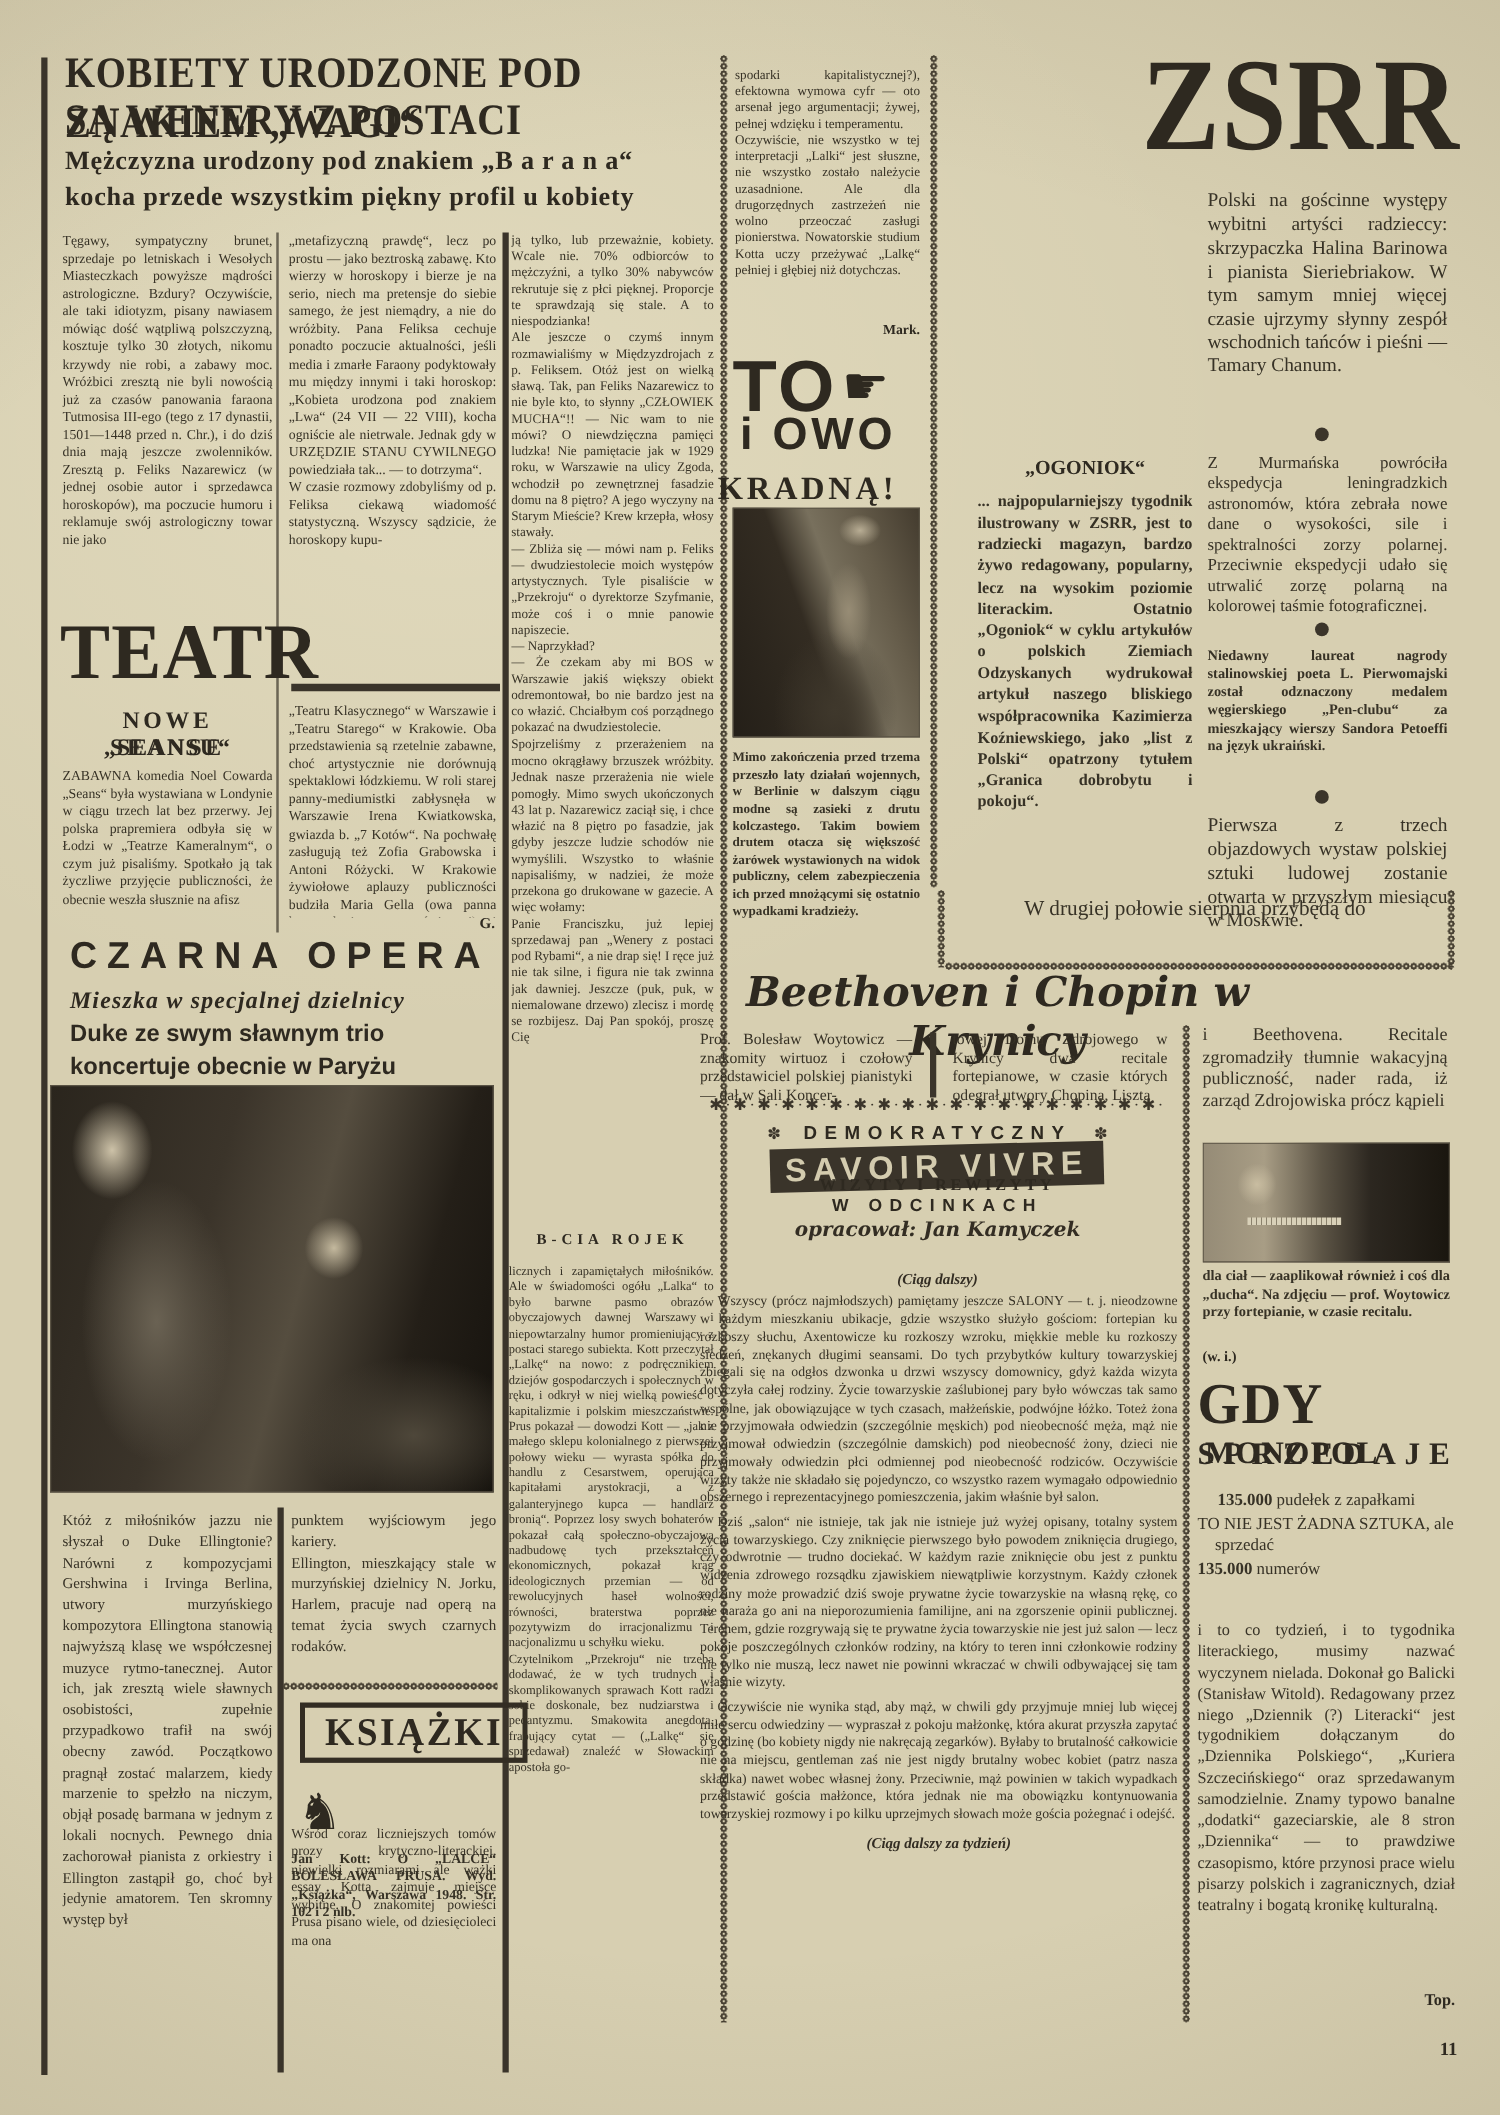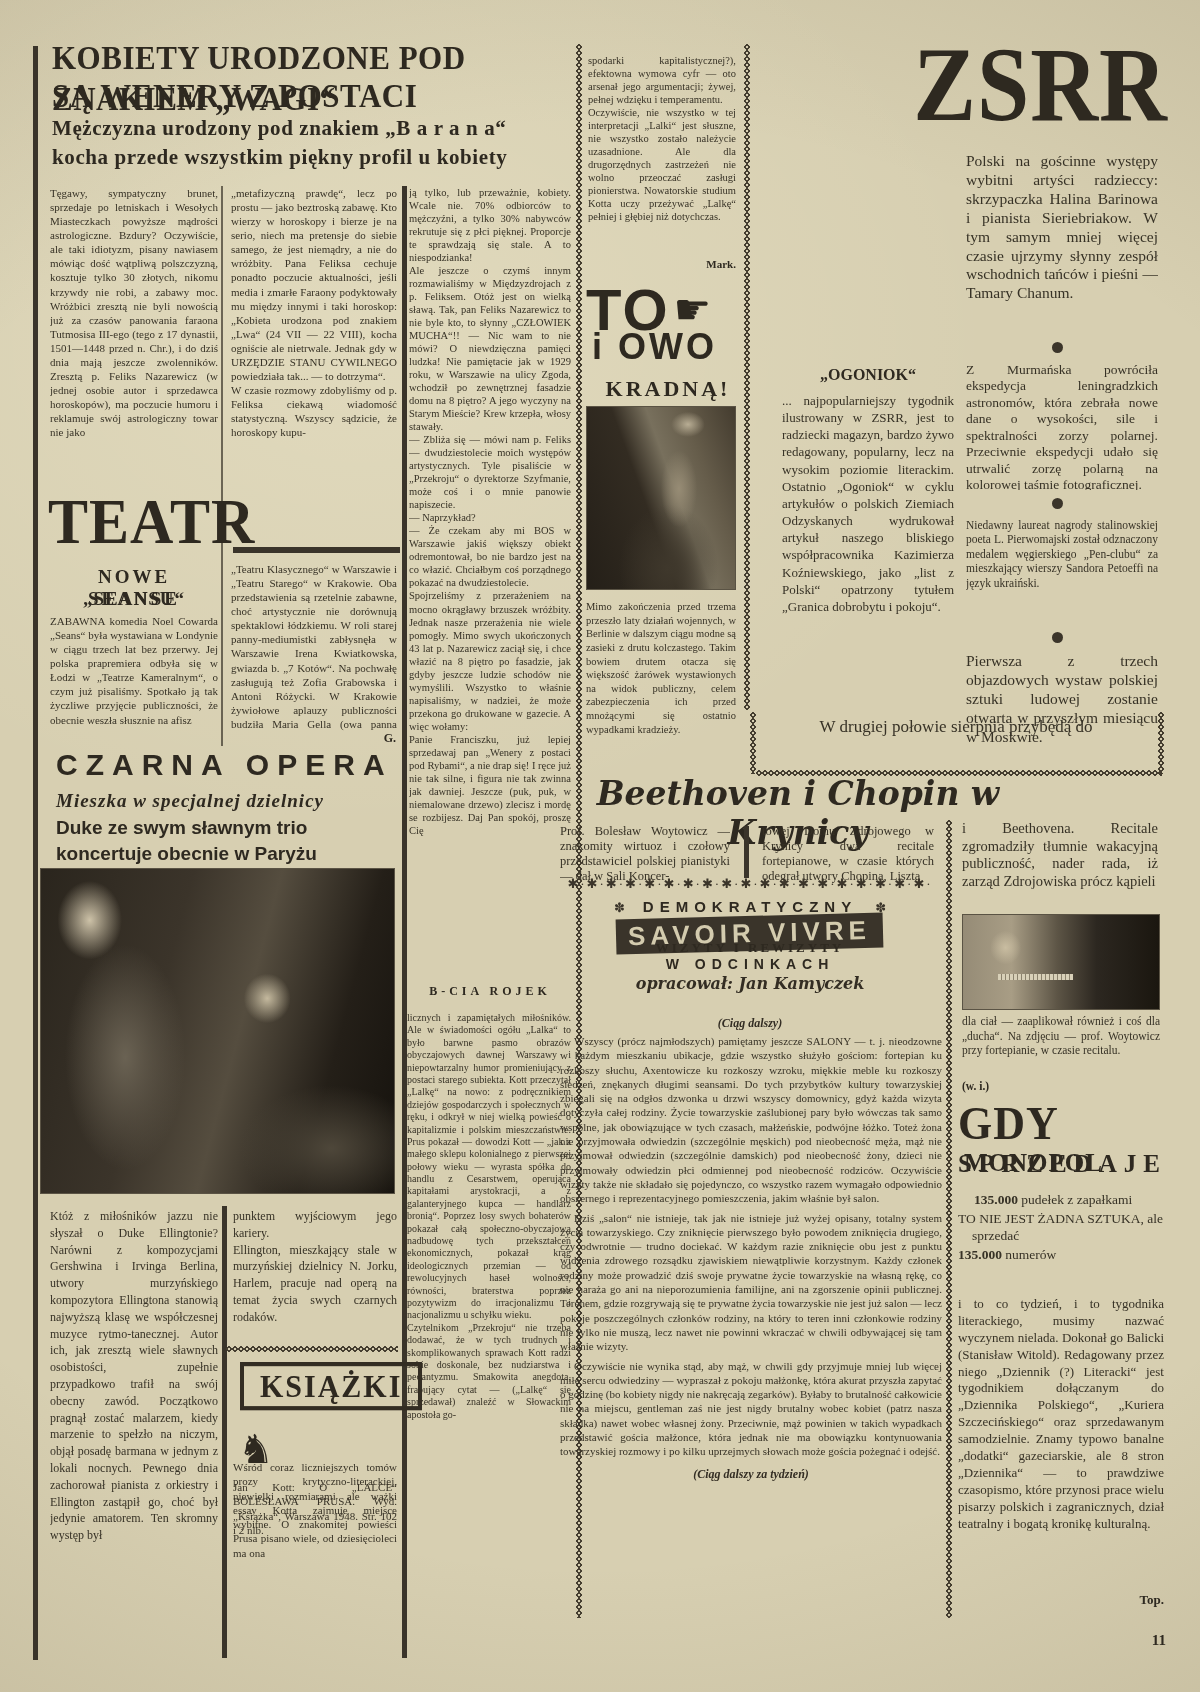--- a/index.html
+++ b/index.html
@@ -6,21 +6,21 @@
   #page{position:relative;width:1200px;height:1692px;margin:0 auto;
     background:
       radial-gradient(ellipse 900px 700px at 30% 20%, rgba(255,250,225,.25), rgba(0,0,0,0) 70%),
       radial-gradient(ellipse 1400px 1200px at 50% 50%, rgba(0,0,0,0) 60%, rgba(90,75,45,.18) 100%),
       #d7cfb1;
     font-family:"Liberation Serif",serif;color:#332d23;overflow:hidden;}
   .abs{position:absolute;}
   .body{font:10.5px/1.25 "Liberation Serif",serif;text-align:justify;color:#37permite3226;
     white-space:pre-line;overflow:hidden;}
   .body, .bodyb{font-family:"Liberation Serif",serif;text-align:justify;color:#373226;white-space:pre-line;overflow:hidden;}
-  .bodyb{font-weight:normal;}
+  .bodyb{font-weight:bold;}
   .rule{background:#3a342a;}
   .wavy{background-image:radial-gradient(circle at 50% 50%, rgba(0,0,0,0) 0 1.1px, #453e30 1.2px 2.6px, rgba(0,0,0,0) 2.8px);
     background-size:6px 6px;}
   .photo{box-shadow:0 0 0 1px #5a5344 inset;}
   .dot{width:11px;height:11px;border-radius:50%;background:#3b352a;}
   .hl{font-family:"Liberation Serif",serif;font-weight:bold;color:#2e2920;}
   .sans{font-family:"Liberation Sans",sans-serif;}
   .ctr{text-align:center;}
 </style>
 </head>
@@ -87,21 +87,21 @@
 
   <div class="abs body" style="left:588px;top:54px;width:148px;height:204px;font-size:10.5px;line-height:1.24">spodarki kapitalistycznej?), efektowna wymowa cyfr — oto arsenał jego argumentacji; żywej, pełnej wdzięku i temperamentu.
 Oczywiście, nie wszystko w tej interpretacji „Lalki“ jest słuszne, nie wszystko zostało należycie uzasadnione. Ale dla drugorzędnych zastrzeżeń nie wolno przeoczać zasługi pionierstwa. Nowatorskie studium Kotta uczy przeżywać „Lalkę“ pełniej i głębiej niż dotychczas.</div>
   <div class="abs hl" style="left:588px;top:258px;width:148px;text-align:right;font-size:11px">Mark.</div>
 
   <div class="abs" style="left:586px;top:276px;width:152px">
     <span class="hl sans" style="font-size:58px;letter-spacing:2px">TO</span>
     <span style="font-size:42px;color:#2e2920;vertical-align:6px">☛</span>
   </div>
   <div class="abs hl sans" style="left:592px;top:326px;width:152px;font-size:36px;letter-spacing:3px">i OWO</div>
-  <div class="abs hl ctr" style="left:592px;top:376px;width:152px;font-size:22px;letter-spacing:3px">KRADNĄ!</div>
+  <div class="abs hl ctr" style="left:570px;top:376px;width:152px;font-size:26px;letter-spacing:3px">KRADNĄ!</div>
 
   <div class="abs photo" style="left:586px;top:406px;width:150px;height:184px;background:
       radial-gradient(ellipse 24px 18px at 68% 10%, #b8ad94 0%, rgba(0,0,0,0) 70%),
       radial-gradient(ellipse 26px 55px at 62% 45%, #978c75 0%, rgba(0,0,0,0) 70%),
       radial-gradient(ellipse 66px 85px at 55% 88%, #3f382c 0%, rgba(0,0,0,0) 75%),
       linear-gradient(70deg, #241f18 0%, #332c22 42%, #78705d 58%, #655c4a 75%, #433b2e 100%)"></div>
   <div class="abs bodyb" style="left:586px;top:600px;width:150px;height:172px;font-size:10.5px;line-height:1.3">Mimo zakończenia przed trzema przeszło laty działań wojennych, w Berlinie w dalszym ciągu modne są zasieki z drutu kolczastego. Takim bowiem drutem otacza się większość żarówek wystawionych na widok publiczny, celem zabezpieczenia ich przed mnożącymi się ostatnio wypadkami kradzieży.</div>
 
   <div class="abs hl" style="left:856px;top:24px;width:312px;text-align:right;font-size:94px;letter-spacing:1px;transform:scaleY(1.12);transform-origin:top right">ZSRR</div>
 

